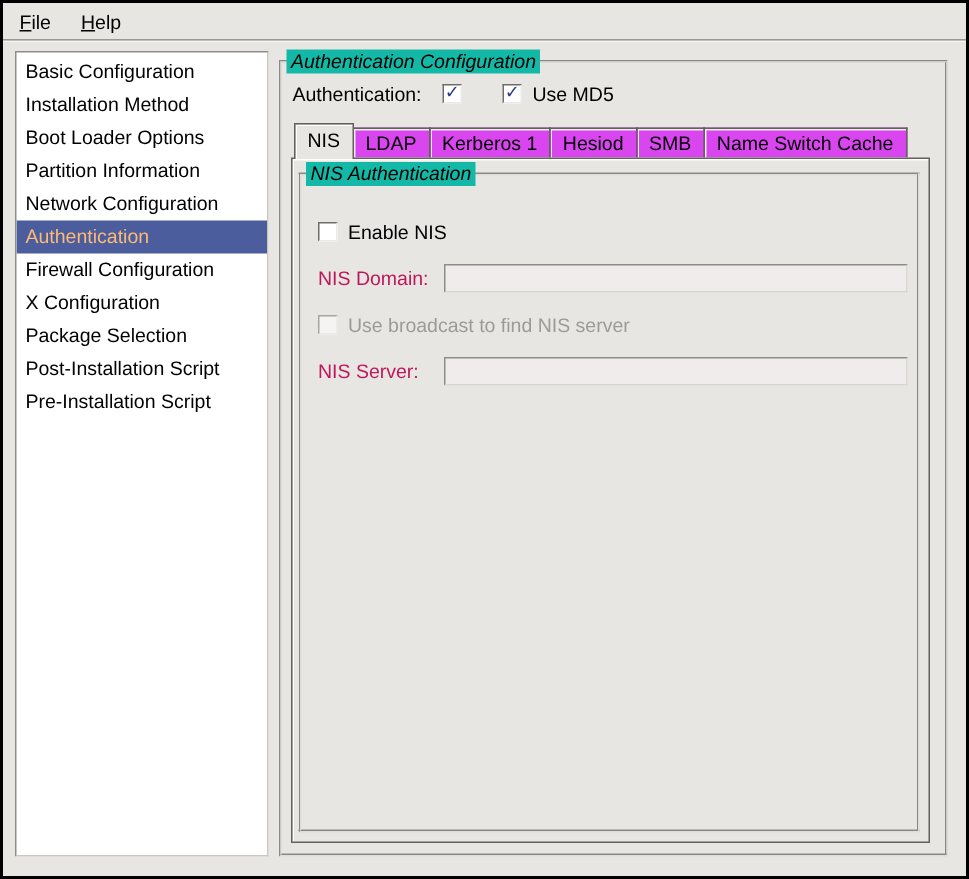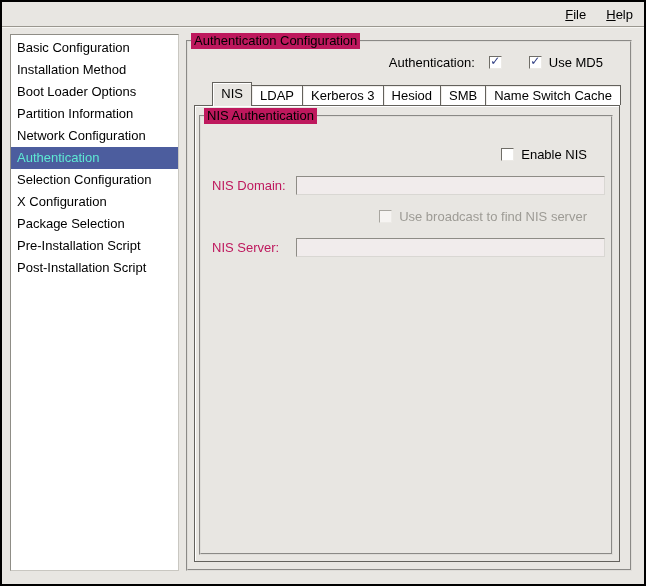--- a/index.html
+++ b/index.html
@@ -1,15 +1,15 @@
 <!DOCTYPE html>
 <html><head>
 <meta charset="utf-8">
 <style>
-  * { box-sizing: border-box; margin: 0; padding: 0; justify-content: flex-end; }
+  * { box-sizing: border-box; margin: 0; padding: 0; }
   html, body { width: 646px; height: 586px; }
   body {
     font-family: "Liberation Sans", "DejaVu Sans", sans-serif;
     font-size: 13px;
     color: #000;
   }
   .window {
     width: 646px; height: 586px;
     border: 2px solid #000;
     background: #e8e6e2;
@@ -43,38 +43,39 @@
     border-bottom-color: #c9c7c1;
     overflow: hidden;
     padding-top: 2px;
   }
   .list-item {
     height: 22px; line-height: 22px;
     padding-left: 6px;
     white-space: nowrap;
     cursor: default;
   }
-  .list-item.selected { background: #4c5d9e; color: #5eead4; }
+  .list-item.selected { background: #4c5d9e; color: #fdba74; }
   
   .mainframe {
     flex: 1;
     margin-top: 6px;
     border: 2px groove #dedcd8;
     position: relative;
     display: flex; flex-direction: column;
     padding: 10px 7px 6px 4px;
     min-height: 0;
   }
   .frame-legend {
     position: absolute;
     top: -9px; left: 3px;
-    background: #be185d;
+    background: #14b8a6;
     padding: 0 3px;
     line-height: 16px;
     white-space: nowrap;
+    font-style: italic;
   }
   
   .auth-row {
     display: flex; align-items: center;
     margin: 3px 0 0 3px;
     flex: 0 0 auto;
   }
   .auth-row .auth-caption { margin-right: 14px; }
   .cb-group { display: inline-flex; align-items: center; margin-right: 20px; cursor: default; }
   .cb-box {
@@ -105,21 +106,21 @@
     min-height: 0;
   }
   .tabbar {
     display: flex; align-items: flex-end;
     padding-left: 2px;
     flex: 0 0 auto;
   }
   .tab {
     height: 20px; line-height: 19px;
     padding: 0 8px;
-    background: #ffffff;
+    background: #d946ef;
     border: 1px solid #63615c;
     border-bottom: none;
     margin-right: -1px;
     box-shadow: inset 1px 1px 0 #efedea;
     cursor: default;
     white-space: nowrap;
   }
   .tab.active {
     height: 24px; line-height: 22px;
     background: #e8e6e2;
@@ -174,25 +175,25 @@
 
   <div class="content">
 
     <div class="sidebar">
       <div class="list-item">Basic Configuration</div>
       <div class="list-item">Installation Method</div>
       <div class="list-item">Boot Loader Options</div>
       <div class="list-item">Partition Information</div>
       <div class="list-item">Network Configuration</div>
       <div class="list-item selected">Authentication</div>
-      <div class="list-item">Selection Configuration</div>
+      <div class="list-item">Firewall Configuration</div>
       <div class="list-item">X Configuration</div>
       <div class="list-item">Package Selection</div>
+      <div class="list-item">Post-Installation Script</div>
       <div class="list-item">Pre-Installation Script</div>
-      <div class="list-item">Post-Installation Script</div>
     </div>
 
     <div class="mainframe">
       <span class="frame-legend">Authentication Configuration</span>
 
       <div class="auth-row">
         <span class="auth-caption">Authentication:</span>
         <span class="cb-group">
           <span class="cb-box">
               <span class="check">✓</span>
@@ -203,21 +204,21 @@
               <span class="check">✓</span>
             </span>
           <span>Use MD5</span>
         </span>
       </div>
 
       <div class="notebook">
         <div class="tabbar">
           <span class="tab active">NIS</span>
           <span class="tab">LDAP</span>
-          <span class="tab">Kerberos 3</span>
+          <span class="tab">Kerberos 1</span>
           <span class="tab">Hesiod</span>
           <span class="tab">SMB</span>
           <span class="tab">Name Switch Cache</span>
         </div>
 
         <div class="page">
           <div class="nis-frame">
             <span class="frame-legend">NIS Authentication</span>
 
             <div class="nis-row">

